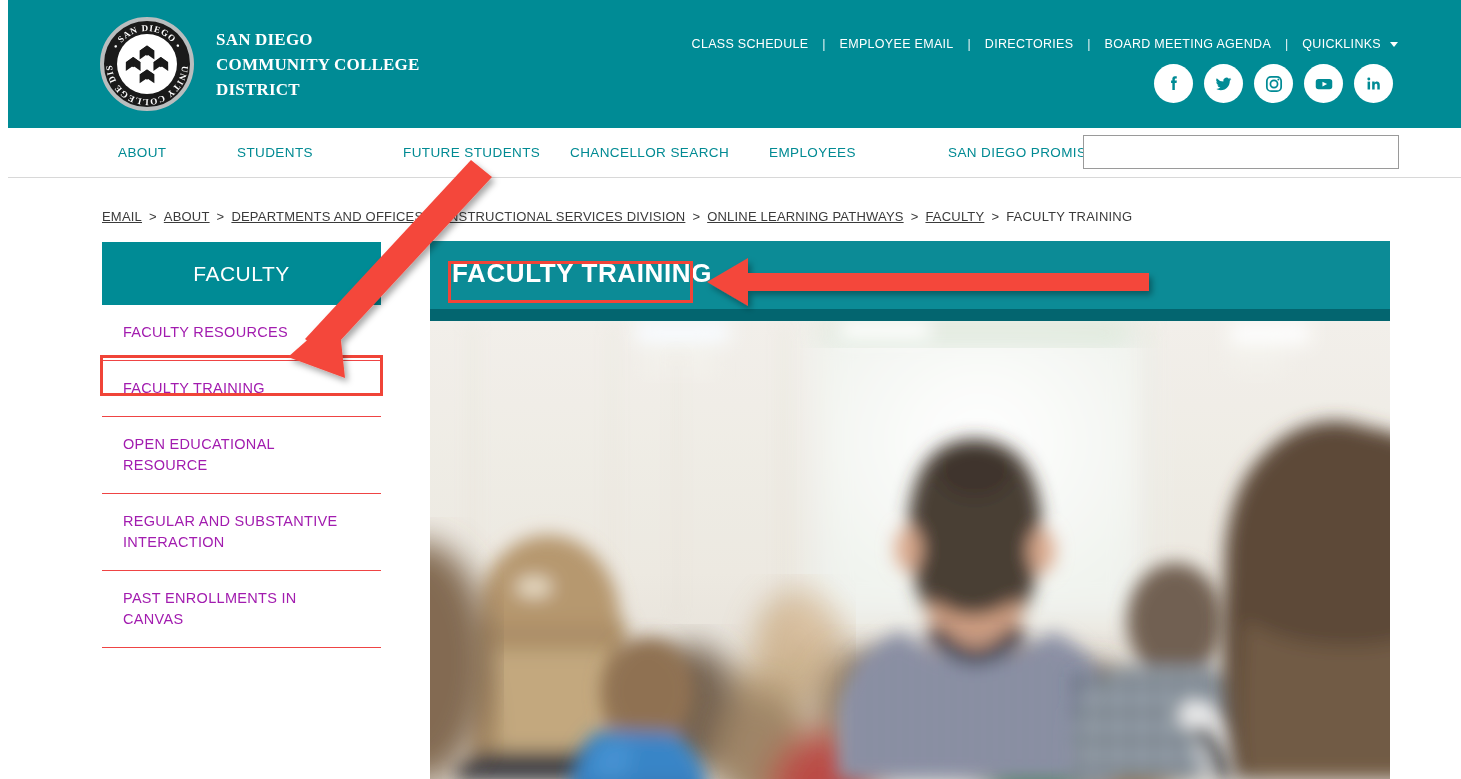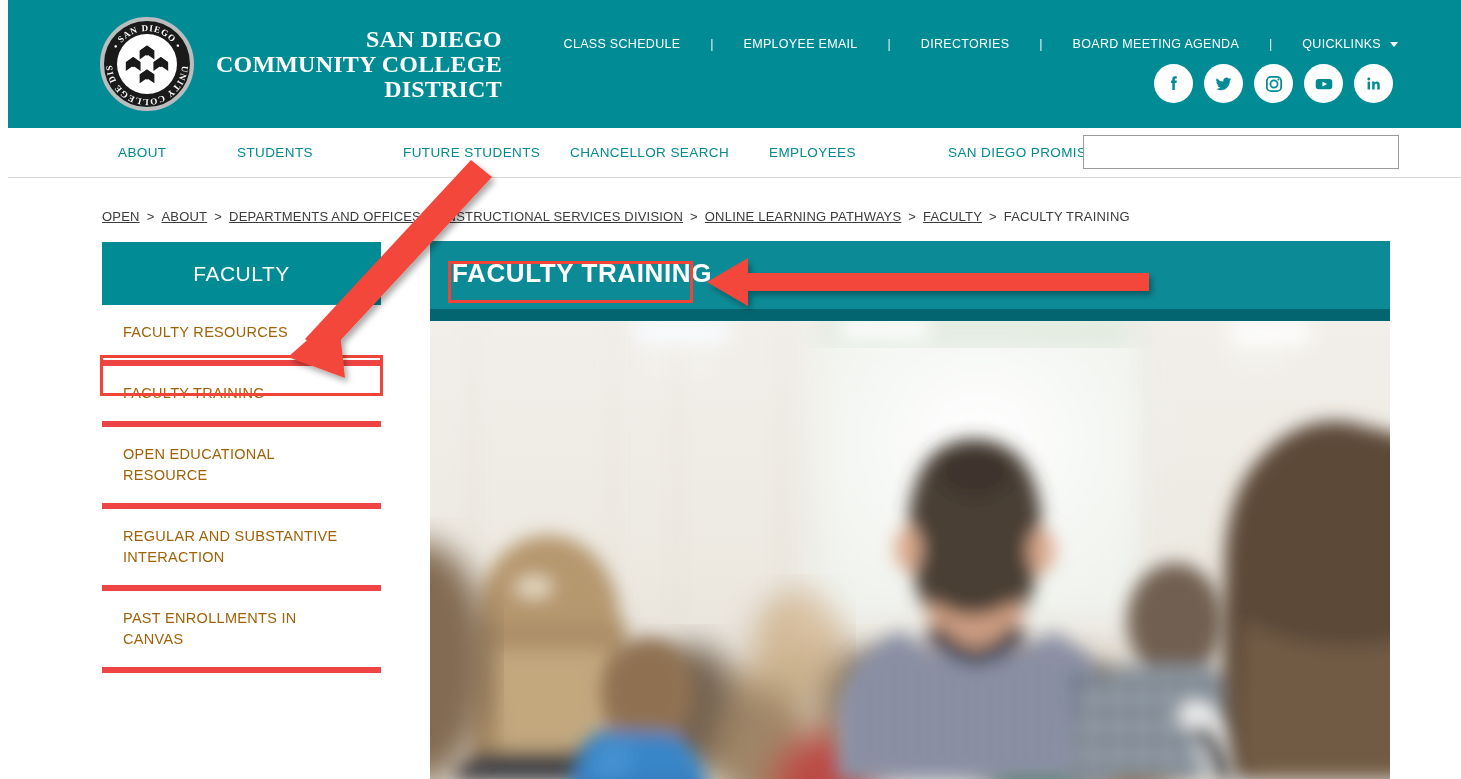--- a/index.html
+++ b/index.html
@@ -74,34 +74,33 @@
     font-size: 9px;
     font-weight: bold;
     letter-spacing: 0.9px;
     fill: #ffffff;
   }
 
   .brand-name {
     color: #ffffff;
     font-family: "Liberation Serif", serif;
     font-weight: bold;
-    font-size: 24px;
+    font-size: 17px;
     line-height: 25px;
     letter-spacing: 0.2px;
     white-space: pre-line;
-    text-align: right;
   }
 
   
   .util-links {
     position: absolute;
     right: 63px; top: 35px;
     display: flex;
     align-items: center;
-    gap: 16px;
+    gap: 0;
   }
   .util-link {
     color: #ffffff;
     font-size: 12.5px;
     letter-spacing: 0.3px;
     text-decoration: none;
     white-space: nowrap;
     padding: 2px 0;
   }
   .util-sep {
@@ -204,24 +203,24 @@
     letter-spacing: 0.5px;
     display: flex;
     align-items: center;
     justify-content: center;
   }
   .sidebar-list { list-style: none; }
   .side-item {
     position: relative;
     padding: 17px 20px 17px 21px;
     font-size: 14.5px;
-    color: #a16207;
+    color: #a21caf;
     letter-spacing: 0.3px;
     line-height: 21px;
-    border-bottom: 6px solid #ef4444;
+    border-bottom: 1px solid #ef4444;
     cursor: pointer;
     background: #ffffff;
   }
   .side-item:first-child { border-top: none; }
 
   
   .side-highlight {
     position: absolute;
     left: 100px; top: 355px;
     width: 283px; height: 41px;
@@ -372,21 +371,21 @@
     <a class="nav-item" href="#" style="left:110px">ABOUT</a>
     <a class="nav-item" href="#" style="left:229px">STUDENTS</a>
     <a class="nav-item" href="#" style="left:395px">FUTURE STUDENTS</a>
     <a class="nav-item" href="#" style="left:562px">CHANCELLOR SEARCH</a>
     <a class="nav-item" href="#" style="left:761px">EMPLOYEES</a>
     <a class="nav-item" href="#" style="left:940px">SAN DIEGO PROMISE</a>
     <input class="search-box" type="text" placeholder="" style="">
   </nav>
 
   <nav class="breadcrumb">
-    <a class="crumb" href="#">OPEN</a>
+    <a class="crumb" href="#">EMAIL</a>
     <span class="crumb-sep">&gt;</span>
     <a class="crumb" href="#">ABOUT</a>
     <span class="crumb-sep">&gt;</span>
     <a class="crumb" href="#">DEPARTMENTS AND OFFICES</a>
     <span class="crumb-sep">&gt;</span>
     <a class="crumb" href="#">INSTRUCTIONAL SERVICES DIVISION</a>
     <span class="crumb-sep">&gt;</span>
     <a class="crumb" href="#">ONLINE LEARNING PATHWAYS</a>
     <span class="crumb-sep">&gt;</span>
     <a class="crumb" href="#">FACULTY</a>

